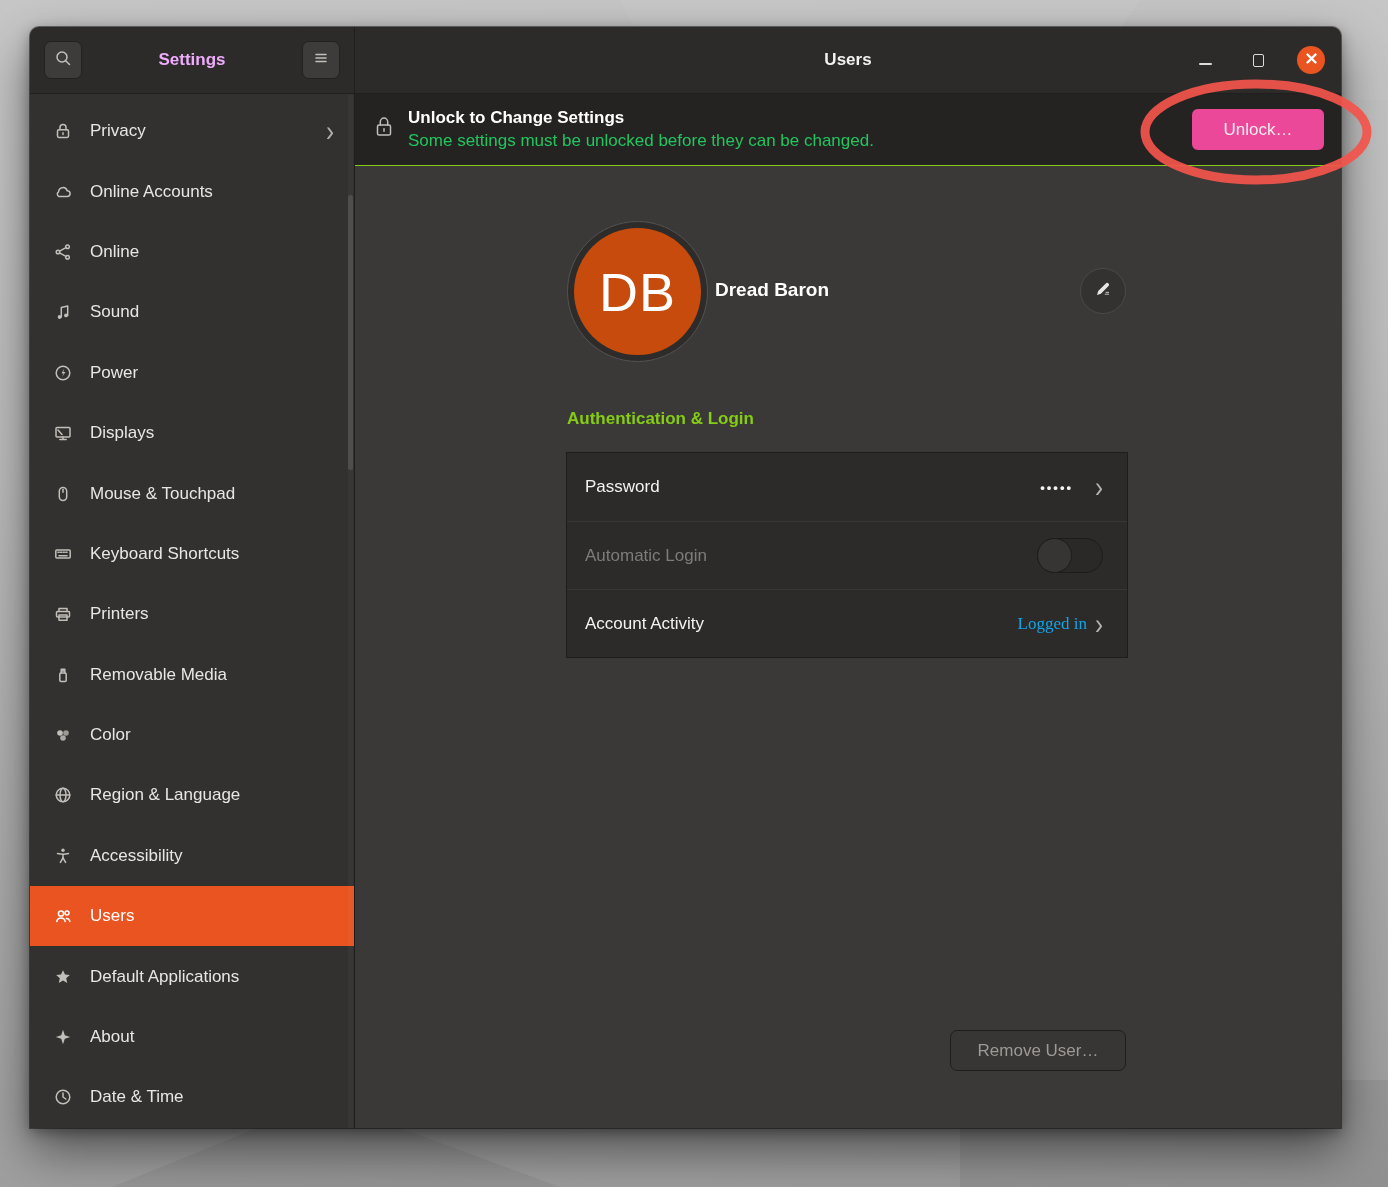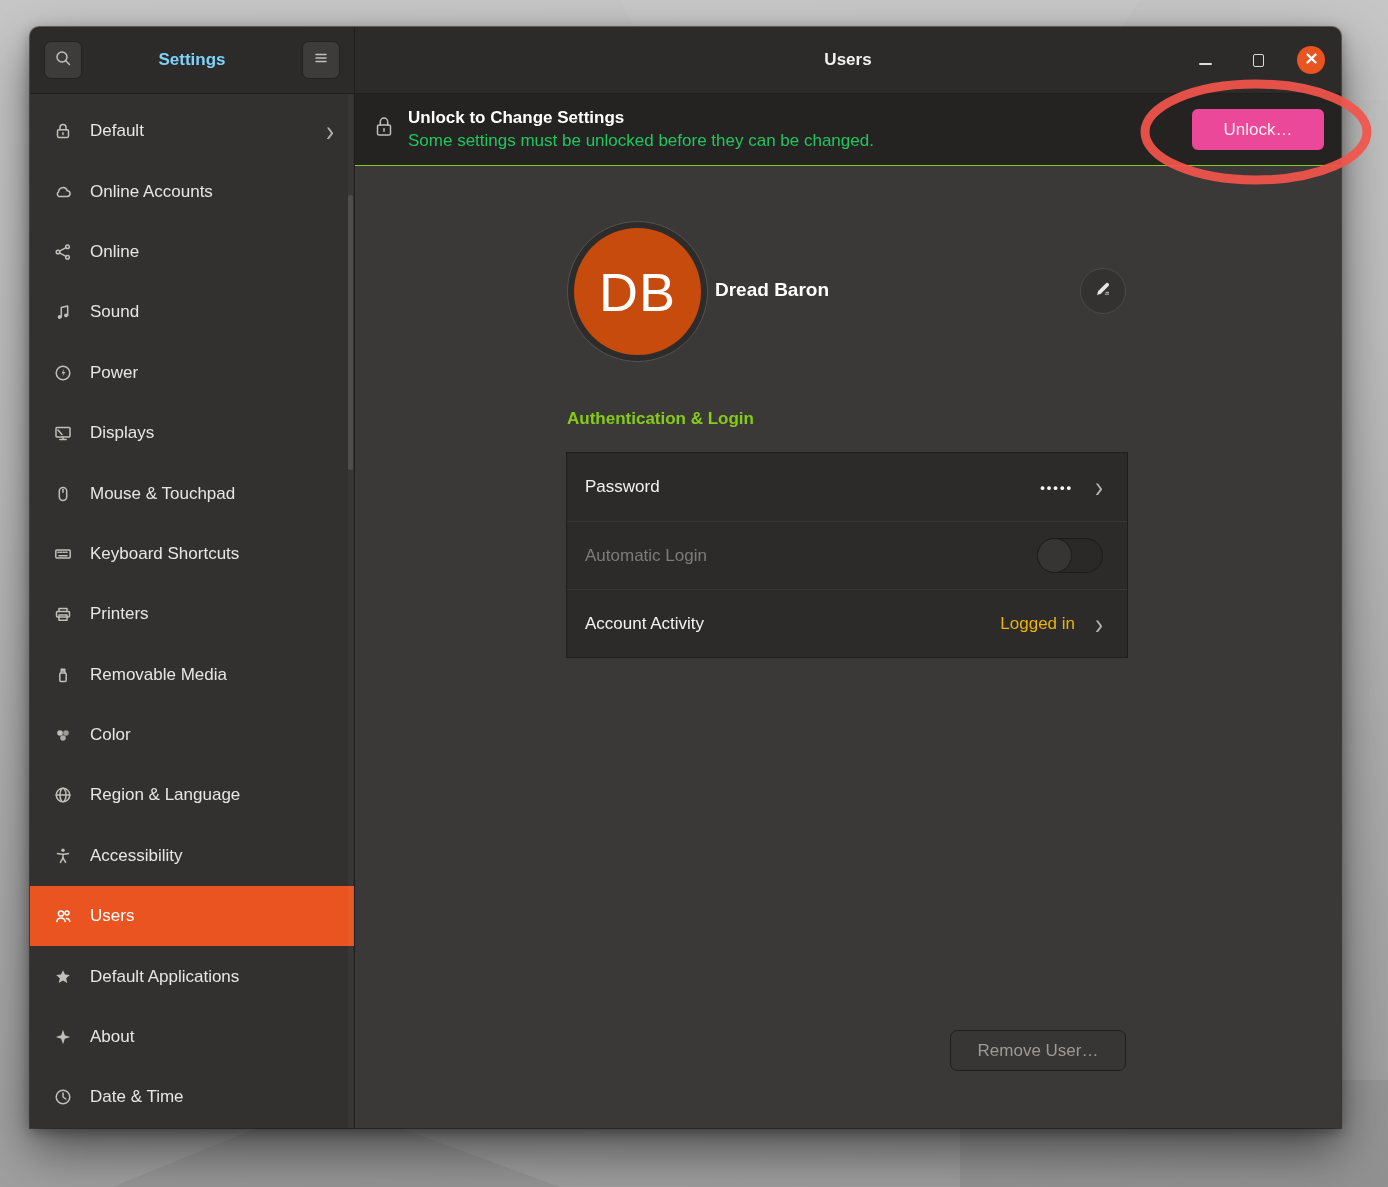--- a/index.html
+++ b/index.html
@@ -28,21 +28,21 @@
   
   .sidebar { width:325px; flex:0 0 325px; background:#33312f; display:flex; flex-direction:column; position:relative; border-right:1px solid #211f1e; }
   .sidebar-header {
     height:67px; background:#2c2b2a; border-bottom:1px solid #211f1e;
     display:flex; align-items:center; justify-content:space-between; padding:0 14px;
   }
   .hdr-btn {
     width:38px; height:38px; border-radius:7px; background:#3e3c3b; border:1px solid #242221;
     display:flex; align-items:center; justify-content:center; cursor:pointer;
   }
-  .sidebar-title { font-weight:700; font-size:17px; color:#7dd3fc; }
+  .sidebar-title { font-weight:700; font-size:17px; color:#f0abfc; }
   .nav { padding-top:7px; flex:1; }
   .nav-item { height:60.4px; display:flex; align-items:center; padding:0 20px 0 22px; cursor:pointer; }
   .nav-item .ni-icon { width:22px; height:22px; margin-right:16px; display:flex; align-items:center; justify-content:center; flex:0 0 22px; }
   .nav-item .ni-label { flex:1; color:#e8e6e4; }
   .nav-item.selected { background:#E95420; }
   .nav-item.selected .ni-label { color:#ffffff; font-weight:400; }
   .nav-chevron { color:#b3afab; font-size:24px; line-height:1; font-weight:400; transform:scaleY(1.25); }
   svg.ic { stroke:#c2beba; fill:none; stroke-width:1.5; stroke-linecap:round; stroke-linejoin:round; }
   .selected svg.ic { stroke:#ffffff; }
   svg.ic .fill { fill:#c2beba; stroke:none; }
@@ -93,21 +93,21 @@
 
   .section-heading { position:absolute; left:212px; top:243px; font-weight:700; font-size:17px; color:#84cc16; }
   .auth-list {
     position:absolute; left:211px; top:286px; width:562px;
     background:#2d2b2a; border:1px solid #1e1d1c;
   }
   .auth-row { height:68px; display:flex; align-items:center; padding:0 24px 0 18px; }
   .auth-row + .auth-row { border-top:1px solid #393736; }
   .ar-label { flex:1; color:#f3f2f1; }
   .auth-row.disabled .ar-label { color:#7e7b78; }
-  .ar-value { color:#eab308; margin-right:20px; }
+  .ar-value { color:#0ea5e9; margin-right:8px;font-family:Liberation Serif, serif; }
   .ar-dots { color:#f3f2f1; font-size:13px; letter-spacing:2px; font-weight:700; margin-right:22px; }
   .ar-chevron { color:#b5b1ad; font-size:24px; line-height:1; transform:scaleY(1.25); }
   .toggle { width:66px; height:35px; border-radius:18px; background:#2a2928; border:1px solid #1d1c1b; position:relative; cursor:pointer; }
   .toggle-knob { position:absolute; left:-1px; top:-1px; width:35px; height:35px; border-radius:50%; background:#373533; border:1px solid #1d1c1b; }
 
   .remove-btn {
     position:absolute; left:595px; top:864px; width:176px; height:41px;
     border:1px solid #1f1e1d; border-radius:7px; background:#383635;
     color:#9d9995; font-size:17px; display:flex; align-items:center; justify-content:center; cursor:pointer;
   }
@@ -150,21 +150,21 @@
     <div class="nav">
 
       <div class="nav-item">
         <span class="ni-icon">
           <svg class="ic" width="20" height="20" viewBox="0 0 20 20">
               <rect x="4.5" y="8.8" width="11" height="7.7" rx="1.4"></rect>
               <path d="M7 8.8 V6.4 a3 3 0 0 1 6 0 V8.8"></path>
               <line x1="10" y1="11.8" x2="10" y2="13.6"></line>
             </svg>
         </span>
-        <span class="ni-label">Default</span>
+        <span class="ni-label">Privacy</span>
         <span class="nav-chevron">›</span>
       </div>
 
       <div class="nav-item">
         <span class="ni-icon">
           <svg class="ic" width="20" height="20" viewBox="0 0 20 20">
               <path d="M6 14.5 h8.2 a2.9 2.9 0 0 0 0-5.8 4.4 4.4 0 0 0-8.6 1.1 A2.6 2.6 0 0 0 6 14.5 Z"></path>
             </svg>
         </span>
         <span class="ni-label">Online Accounts</span>

